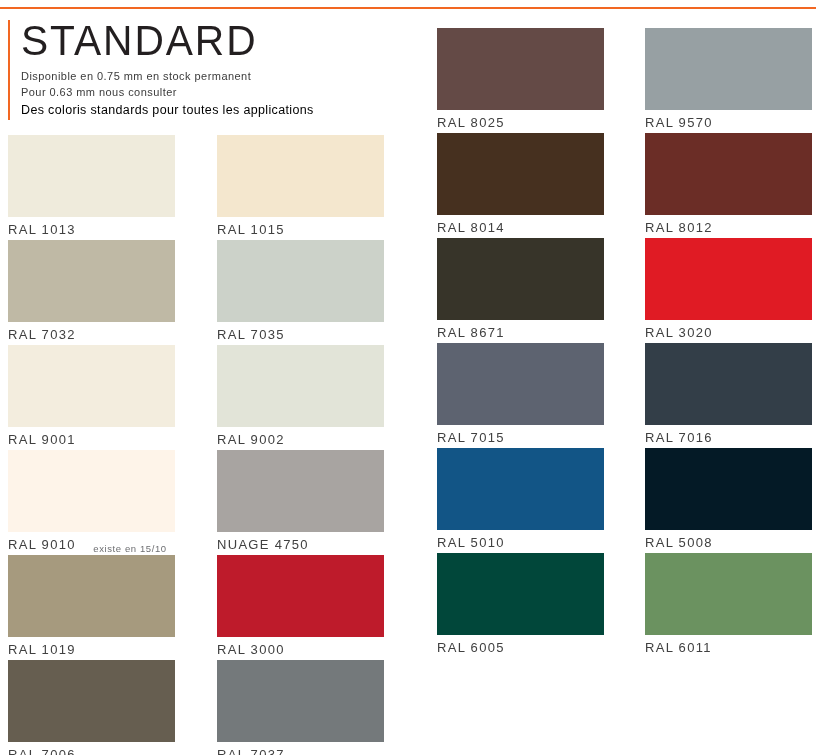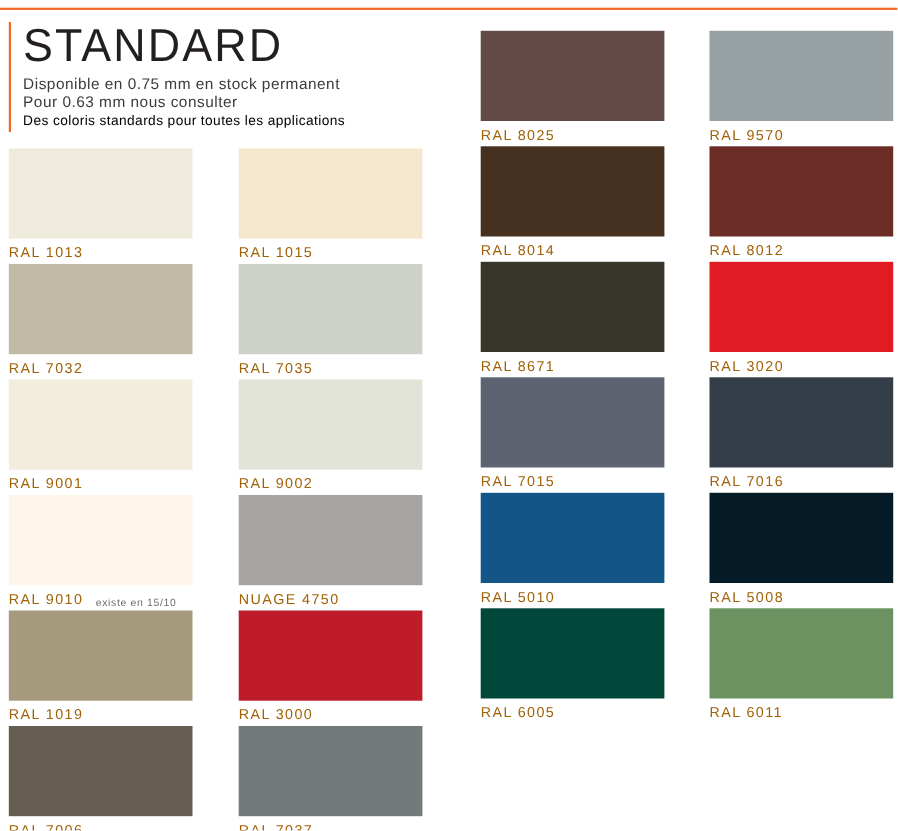--- a/index.html
+++ b/index.html
@@ -49,21 +49,21 @@
     font-size: 42px;
     line-height: 46px;
     font-weight: 300;
     letter-spacing: 2.0px;
     color: #231f20;
     white-space: nowrap;
     transform: scaleX(0.97);
     transform-origin: left top;
   }
   .sub-line {
-    font-size: 14px;
+    font-size: 11px;
     line-height: 16px;
     font-weight: 300;
     letter-spacing: 0.45px;
     color: #3b3b3b;
     white-space: nowrap;
   }
   .sub-lines {
     margin-top: 4px;
   }
   .tagline {
@@ -97,29 +97,29 @@
     display: block;
   }
   .swatch-label {
     position: absolute;
     left: 0;
     bottom: 3px;
     font-size: 13px;
     line-height: 15px;
     font-weight: 300;
     letter-spacing: 1.3px;
-    color: #a16207;
+    color: #404040;
     white-space: nowrap;
   }
   .swatch-note {
     position: absolute;
     right: 2px;
     bottom: 1px;
     width: 86px;
-    text-align: left;
+    text-align: center;
     font-size: 9.5px;
     line-height: 11px;
     font-weight: 300;
     letter-spacing: 0.6px;
     color: #6d6e71;
   }
 </style>
 </head>
 <body>
 

